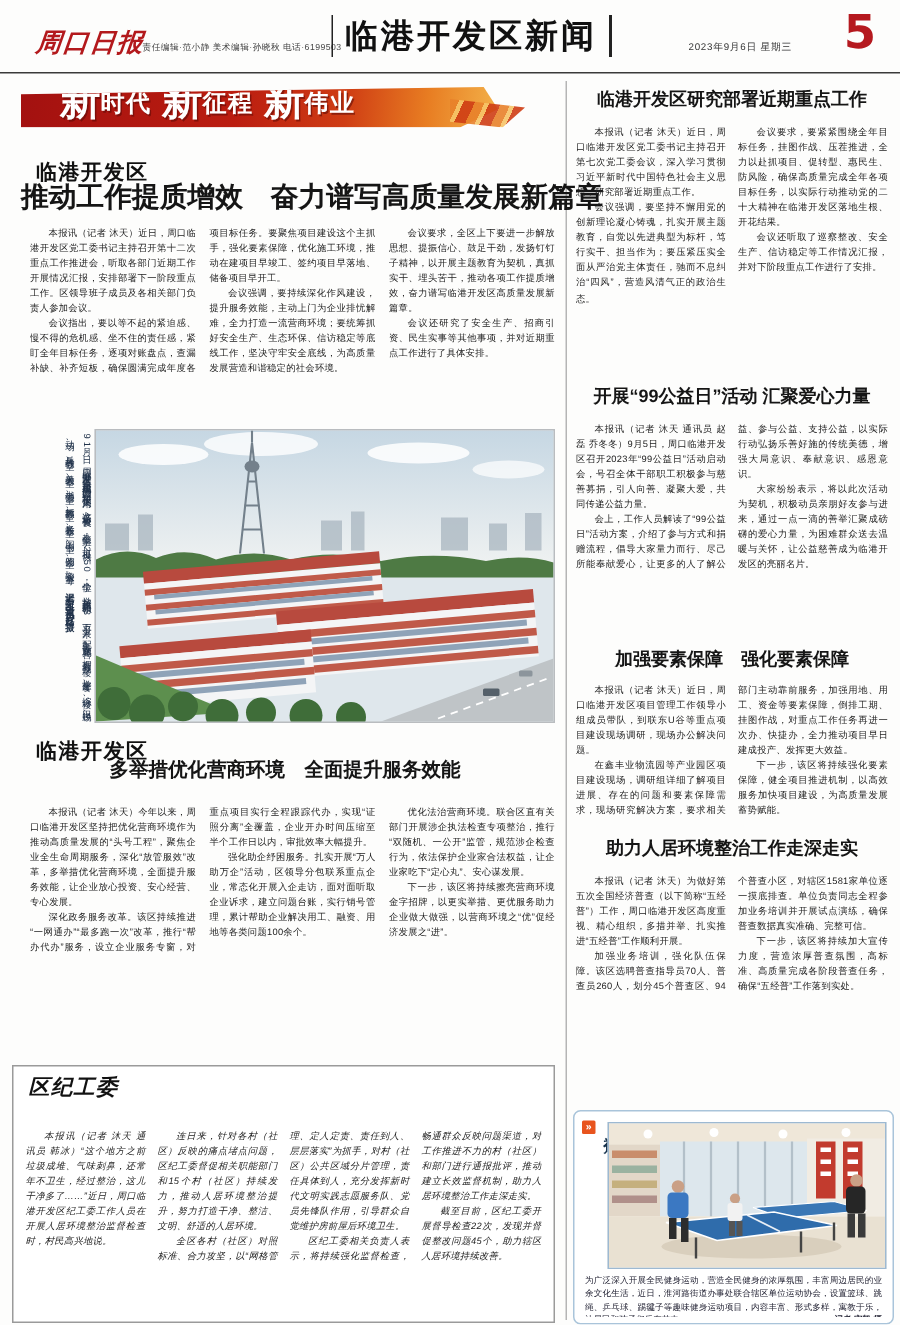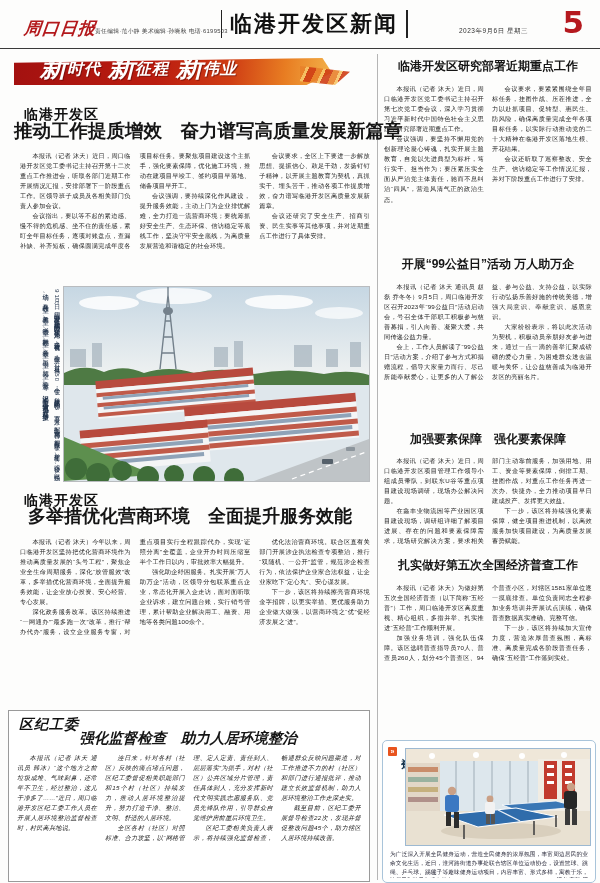--- a/index.html
+++ b/index.html
@@ -19,21 +19,21 @@
   .pagenum{position:absolute;right:16px;top:4px;font-size:31px;font-weight:900;color:#b5191f;font-family:"DejaVu Sans",sans-serif;}
   
   .banner{position:absolute;left:14px;top:58px;width:318px;height:27px;
     background:linear-gradient(95deg,#a31110 0%,#bb1d10 45%,#cf3d14 68%,#e87d22 85%,#f3b24a 100%);
     clip-path:polygon(0 18%,97% 0,100% 55%,92% 100%,0 100%);
   }
   .banner-stripes{position:absolute;left:300px;top:66px;width:50px;height:19px;
     background:repeating-linear-gradient(115deg,#e8812a 0 6px,#f6c468 6px 9px,#cf3d14 9px 16px);
     clip-path:polygon(0 0,100% 30%,70% 100%,0 80%);opacity:.9;}
   .banner-text{position:absolute;left:26px;top:-9px;white-space:nowrap;color:#fff;
-    font-family:"DejaVu Serif",serif;font-style:italic;font-weight:900;
+    font-family:"DejaVu Serif",serif;font-weight:900;
     text-shadow:1px 1px 0 rgba(90,10,5,.55);}
   .banner-text .big{font-size:27px;}
   .banner-text .small{font-size:16px;letter-spacing:1px;margin-right:7px;vertical-align:2px;}
   
   .kicker{position:absolute;font-size:14px;font-weight:bold;color:#111;letter-spacing:1px;}
   .headline{position:absolute;font-weight:900;color:#151515;text-align:center;white-space:nowrap;}
   .body-text{position:absolute;overflow:hidden;font-size:6.2px;line-height:1.62;color:#222;text-align:justify;letter-spacing:.2px;}
   .body-text p{margin:0;text-indent:2em;}
   .cols3{column-count:3;column-gap:9px;}
   .cols2{column-count:2;column-gap:8px;}
@@ -179,64 +179,63 @@
         <circle cx="84" cy="190" r="11"></circle>
           <circle cx="110" cy="188" r="10"></circle>
           <circle cx="140" cy="190" r="11"></circle>
         <circle cx="170" cy="191" r="10"></circle>
       </g>
     </svg>
   </div>
 </div>
 
 <div class="kicker" style="left:24px;top:492px;">临港开发区</div>
-<div class="headline" style="left:14px;top:504px;width:352px;font-size:18px;">多举措优化营商环境　全面提升服务效能</div>
+<div class="headline" style="left:14px;top:504px;width:352px;font-size:13px;">多举措优化营商环境　全面提升服务效能</div>
 <div class="body-text cols3" style="left:20px;top:537px;width:350px;height:167px;">
     <p>本报讯（记者 沐天）今年以来，周口临港开发区坚持把优化营商环境作为推动高质量发展的“头号工程”，聚焦企业全生命周期服务，深化“放管服效”改革，多举措优化营商环境，全面提升服务效能，让企业放心投资、安心经营、专心发展。</p>
     <p>深化政务服务改革。该区持续推进“一网通办”“最多跑一次”改革，推行“帮办代办”服务，设立企业服务专窗，对重点项目实行全程跟踪代办，实现“证照分离”全覆盖，企业开办时间压缩至半个工作日以内，审批效率大幅提升。</p>
     <p>强化助企纾困服务。扎实开展“万人助万企”活动，区领导分包联系重点企业，常态化开展入企走访，面对面听取企业诉求，建立问题台账，实行销号管理，累计帮助企业解决用工、融资、用地等各类问题100余个。</p>
     <p>优化法治营商环境。联合区直有关部门开展涉企执法检查专项整治，推行“双随机、一公开”监管，规范涉企检查行为，依法保护企业家合法权益，让企业家吃下“定心丸”、安心谋发展。</p>
     <p>下一步，该区将持续擦亮营商环境金字招牌，以更实举措、更优服务助力企业做大做强，以营商环境之“优”促经济发展之“进”。</p>
   </div>
 
 <div class="box-article">
   <div class="kicker" style="left:10px;top:5px;">区纪工委</div>
-  <div class="headline" style="left:0;top:18px;width:358px;font-size:14.5px;">强化监督检查　助力人居环境整治</div>
   <div class="body-text cols4" style="left:8px;top:42px;width:344px;height:122px;">
       <p>本报讯（记者 沐天 通讯员 韩冰）“这个地方之前垃圾成堆、气味刺鼻，还常年不卫生，经过整治，这儿干净多了……”近日，周口临港开发区纪工委工作人员在开展人居环境整治监督检查时，村民高兴地说。</p>
       <p>连日来，针对各村（社区）反映的痛点堵点问题，区纪工委督促相关职能部门和15个村（社区）持续发力，推动人居环境整治提升，努力打造干净、整洁、文明、舒适的人居环境。</p>
       <p>全区各村（社区）对照标准、合力攻坚，以“网格管理、定人定责、责任到人、层层落实”为抓手，对村（社区）公共区域分片管理，责任具体到人，充分发挥新时代文明实践志愿服务队、党员先锋队作用，引导群众自觉维护房前屋后环境卫生。</p>
       <p>区纪工委相关负责人表示，将持续强化监督检查，畅通群众反映问题渠道，对工作推进不力的村（社区）和部门进行通报批评，推动建立长效监督机制，助力人居环境整治工作走深走实。</p>
       <p>截至目前，区纪工委开展督导检查22次，发现并督促整改问题45个，助力辖区人居环境持续改善。</p>
     </div>
 </div>
 
 <div class="headline r-headline" style="top:58px;">临港开发区研究部署近期重点工作</div>
 <div class="body-text cols2" style="left:384px;top:84px;width:208px;height:163px;">
     <p>本报讯（记者 沐天）近日，周口临港开发区党工委书记主持召开第七次党工委会议，深入学习贯彻习近平新时代中国特色社会主义思想，研究部署近期重点工作。</p>
     <p>会议强调，要坚持不懈用党的创新理论凝心铸魂，扎实开展主题教育，自觉以先进典型为标杆，笃行实干、担当作为；要压紧压实全面从严治党主体责任，驰而不息纠治“四风”，营造风清气正的政治生态。</p>
     <p>会议要求，要紧紧围绕全年目标任务，挂图作战、压茬推进，全力以赴抓项目、促转型、惠民生、防风险，确保高质量完成全年各项目标任务，以实际行动推动党的二十大精神在临港开发区落地生根、开花结果。</p>
     <p>会议还听取了巡察整改、安全生产、信访稳定等工作情况汇报，并对下阶段重点工作进行了安排。</p>
   </div>
 
-<div class="headline r-headline" style="top:256px;">开展“99公益日”活动 万人助万企</div>
+<div class="headline r-headline" style="top:256px;">开展“99公益日”活动 汇聚爱心力量</div>
 <div class="body-text cols2" style="left:384px;top:282px;width:208px;height:140px;">
     <p>本报讯（记者 沐天 通讯员 赵磊 乔冬冬）9月5日，周口临港开发区召开2023年“99公益日”活动启动会，号召全体干部职工积极参与慈善募捐，引人向善、凝聚大爱，共同传递公益力量。</p>
     <p>会上，工作人员解读了“99公益日”活动方案，介绍了参与方式和捐赠流程，倡导大家量力而行、尽己所能奉献爱心，让更多的人了解公益、参与公益、支持公益，以实际行动弘扬乐善好施的传统美德，增强大局意识、奉献意识、感恩意识。</p>
     <p>大家纷纷表示，将以此次活动为契机，积极动员亲朋好友参与进来，通过一点一滴的善举汇聚成磅礴的爱心力量，为困难群众送去温暖与关怀，让公益慈善成为临港开发区的亮丽名片。</p>
   </div>
 
 <div class="headline r-headline" style="top:431px;">加强要素保障　强化要素保障</div>
 <div class="body-text cols2" style="left:384px;top:456px;width:208px;height:96px;">
     <p>本报讯（记者 沐天）近日，周口临港开发区项目管理工作领导小组成员带队，到联东U谷等重点项目建设现场调研，现场办公解决问题。</p>
     <p>在鑫丰业物流园等产业园区项目建设现场，调研组详细了解项目进展、存在的问题和要素保障需求，现场研究解决方案，要求相关部门主动靠前服务，加强用地、用工、资金等要素保障，倒排工期、挂图作战，对重点工作任务再进一次办、快捷办，全力推动项目早日建成投产、发挥更大效益。</p>
     <p>下一步，该区将持续强化要素保障，健全项目推进机制，以高效服务加快项目建设，为高质量发展蓄势赋能。</p>
   </div>
 
-<div class="headline r-headline" style="top:557px;">扎实做好第五次全国经济普查工作</div>
+<div class="headline r-headline" style="top:557px;">助力人居环境整治工作走深走实</div>
 <div class="body-text cols2" style="left:384px;top:583px;width:208px;height:150px;">
     <p>本报讯（记者 沐天）为做好第五次全国经济普查（以下简称“五经普”）工作，周口临港开发区高度重视、精心组织，多措并举、扎实推进“五经普”工作顺利开展。</p>
     <p>加强业务培训，强化队伍保障。该区选聘普查指导员70人、普查员260人，划分45个普查区、94个普查小区，对辖区1581家单位逐一摸底排查。单位负责同志全程参加业务培训并开展试点演练，确保普查数据真实准确、完整可信。</p>
     <p>下一步，该区将持续加大宣传力度，营造浓厚普查氛围，高标准、高质量完成各阶段普查任务，确保“五经普”工作落到实处。</p>
   </div>
 
 <div class="view-box">
   <div class="view-label">
     <span class="glyph">»</span>
     <span class="vtxt">视角</span>

